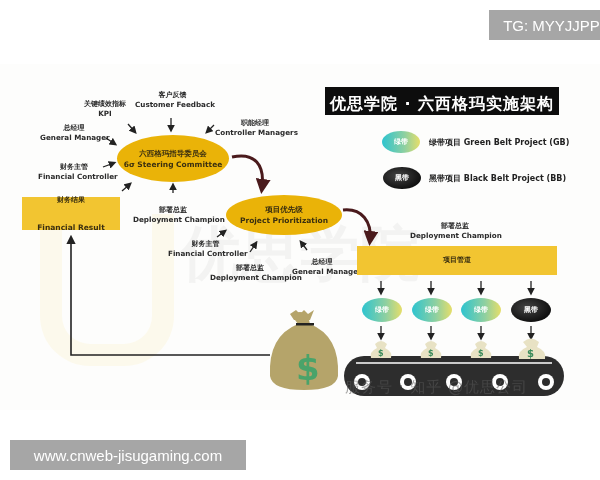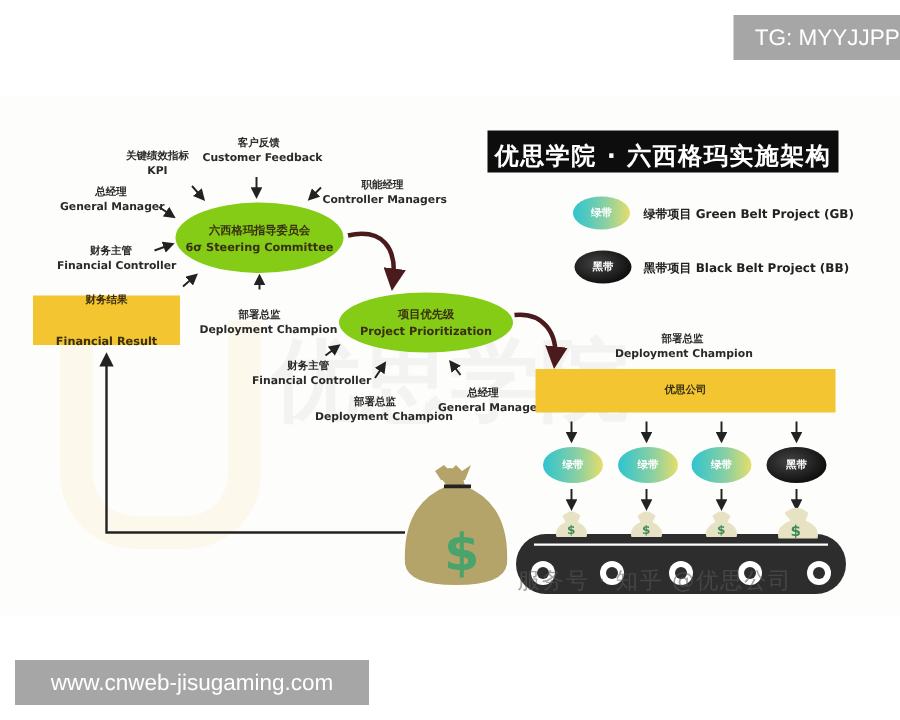--- a/index.html
+++ b/index.html
@@ -14,21 +14,21 @@
     background:#fdfdfc;
   }
   .abs { position:absolute; }
   .lbl {
     position:absolute; text-align:center; font-size:7px; line-height:9px;
     color:#2a2a2a; font-weight:bold; white-space:nowrap;
   }
   .lbl .cn { display:block; font-size:7px; }
   .lbl .en { display:block; font-size:7.2px; }
   .ellipse {
-    position:absolute; background:#84cc16; border-radius:50%;
+    position:absolute; background:#eab308; border-radius:50%;
     display:flex; flex-direction:column; align-items:center; justify-content:center;
     text-align:center; font-weight:bold; color:#3a2f10;
   }
   .ellipse .cn { font-size:7.5px; line-height:11px; }
   .ellipse .en { font-size:7.5px; line-height:11px; }
   .rect-y {
     position:absolute; background:#f2c531; display:flex; flex-direction:column;
     align-items:center; justify-content:center; font-weight:bold; color:#3a2f10;
   }
   .rect-y .cn { font-size:7px; line-height:11px; }
@@ -209,21 +209,21 @@
 </div>
 <div class="legend-text" style="left:429px; top:173px;">
   <span>黑带项目 Black Belt Project (BB)</span>
 </div>
 
 <div class="lbl" style="left:410px; top:222px; width:90px;">
   <span class="cn">部署总监</span>
   <span class="en">Deployment Champion</span>
 </div>
 <div class="rect-y" style="left:357px; top:246px; width:200px; height:29px;">
-  <span class="cn">优思公司</span>
+  <span class="cn">项目管道</span>
 </div>
 
 <div class="pill green" style="left:362px; top:298px; width:40px; height:24px;">
   <span>绿带</span>
 </div>
 <div class="pill green" style="left:412px; top:298px; width:40px; height:24px;">
   <span>绿带</span>
 </div>
 <div class="pill green" style="left:461px; top:298px; width:40px; height:24px;">
   <span>绿带</span>

